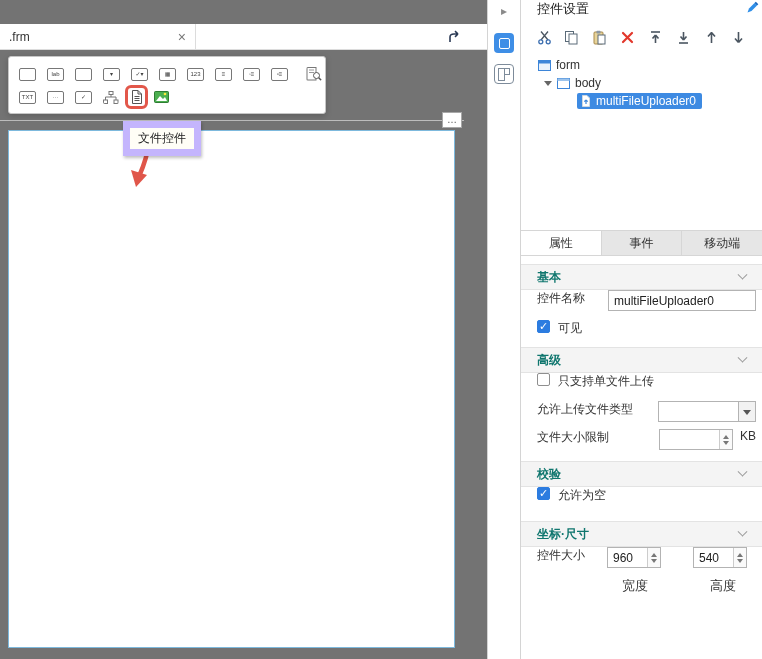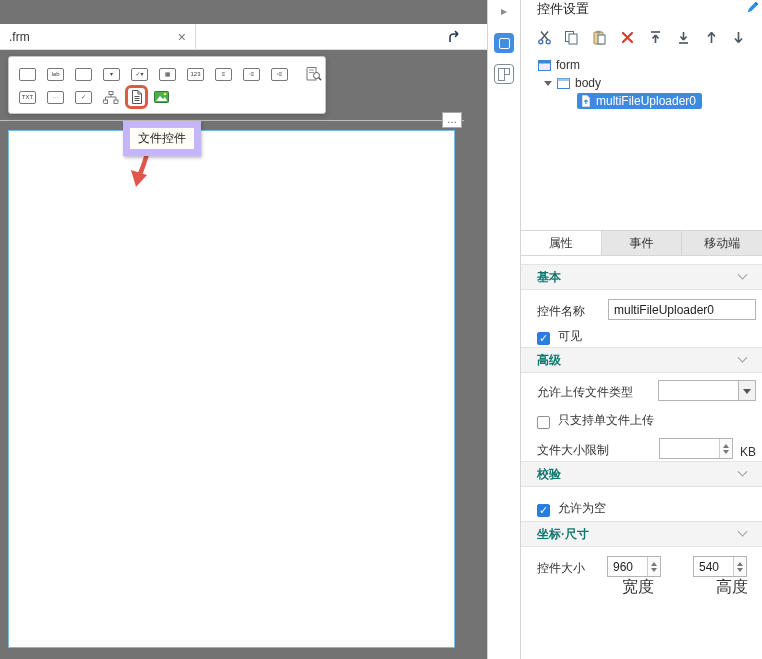--- a/index.html
+++ b/index.html
@@ -54,21 +54,21 @@
   .tabs{display:flex;margin-top:120px;height:26px;border-top:1px solid #d6d6d6;border-bottom:1px solid #d6d6d6}
   .tabtn{flex:1;display:flex;align-items:center;justify-content:center;background:#e6e6e6;border-right:1px solid #d6d6d6;color:#333;cursor:pointer}
   .tabtn:last-child{border-right:none}
   .tabtn.active{background:#fff}
 
   .sec{height:26px;display:flex;align-items:center;padding:0 16px;background:#f4f4f4;border-top:1px solid #e3e3e3;border-bottom:1px solid #e3e3e3;font-weight:bold;color:#0f766e;cursor:pointer}
   .sec.first{margin-top:8px}
   .sec.mt2{margin-top:2px}
   .sec.mt4{margin-top:4px}
   .chev{margin-left:auto;width:7px;height:7px;border-right:1.5px solid #9a9a9a;border-bottom:1.5px solid #9a9a9a;transform:rotate(45deg) translate(-2px,-2px)}
-  .frow{display:flex;align-items:flex-end;padding:0 6px 0 16px}
+  .frow{display:flex;align-items:flex-start;padding:0 6px 0 16px}
   .h30{height:30px}.h25{height:25px}.h28{height:28px}
   .flabel{color:#333;white-space:nowrap}
   .fspacer{flex:1}
   .tinput{height:21px;border:1px solid #b3b3b3;font-size:12px;padding:0 5px;font-family:inherit;color:#222;background:#fff;outline:none}
   .name-input{width:148px}
   .spin-wrap{position:relative;display:inline-block}
   .spin-wrap .tinput{padding-right:8px;width:100%}
   .sw74{width:74px}.sw54{width:54px}
   .spin{position:absolute;right:1px;top:1px;bottom:1px;width:13px;border-left:1px solid #ccc;display:flex;flex-direction:column;background:#fafafa}
   .spin i{flex:1;position:relative;display:block}
@@ -77,21 +77,21 @@
   .dd{height:21px;border:1px solid #b3b3b3;background:#fff;display:flex;align-items:stretch;width:98px;cursor:pointer}
   .dd-val{flex:1;display:flex;align-items:center;padding:0 5px;color:#222}
   .dd-btn{width:17px;border-left:1px solid #b3b3b3;background:#f2f2f2;position:relative}
   .dd-btn::after{content:"";position:absolute;left:4px;top:8px;border-left:4px solid transparent;border-right:4px solid transparent;border-top:5px solid #555}
   .cb{width:13px;height:13px;border:1px solid #8f8f8f;border-radius:2px;background:#fff;margin-right:8px;flex:0 0 auto;position:relative;cursor:pointer}
   .cb.on{background:#2c7ce0;border-color:#2c7ce0}
   .cb.on::after{content:"✓";position:absolute;left:1px;top:-1px;color:#fff;font-size:11px;font-weight:bold}
   .geo-gap1{margin-left:22px}
   .geo-gap2{margin-left:32px}
   .kb{margin-left:7px}
-  .wh-row{display:flex;height:18px;font-size:16px;color:#333}
+  .wh-row{display:flex;height:18px;font-size:13px;color:#333}
   .wh1{margin-left:101px}
   .wh2{margin-left:62px}
   svg{display:block}
 </style>
 </head>
 <body>
 
 <div class="app">
 
   <div class="left">
@@ -288,30 +288,30 @@
     <div class="frow h25">
       <span class="cb on"></span>
       <span class="flabel">可见</span>
     </div>
 
     <div class="sec mt2">
       <span>高级</span>
       <span class="chev"></span>
     </div>
     <div class="frow h28">
+      <span class="cb"></span>
+      <span class="flabel">只支持单文件上传</span>
+    </div>
+    <div class="frow h28">
       <span class="flabel">允许上传文件类型</span>
       <span class="fspacer"></span>
       <span class="dd">
         <span class="dd-val"></span>
         <span class="dd-btn"></span>
       </span>
-    </div>
-    <div class="frow h28">
-      <span class="cb"></span>
-      <span class="flabel">只支持单文件上传</span>
     </div>
     <div class="frow h30">
       <span class="flabel">文件大小限制</span>
       <span class="fspacer"></span>
       <span class="spin-wrap sw74">
         <input class="tinput" value="" style="">
         <span class="spin">
             <i class="up"></i>
             <i class="dn"></i>
           </span>

